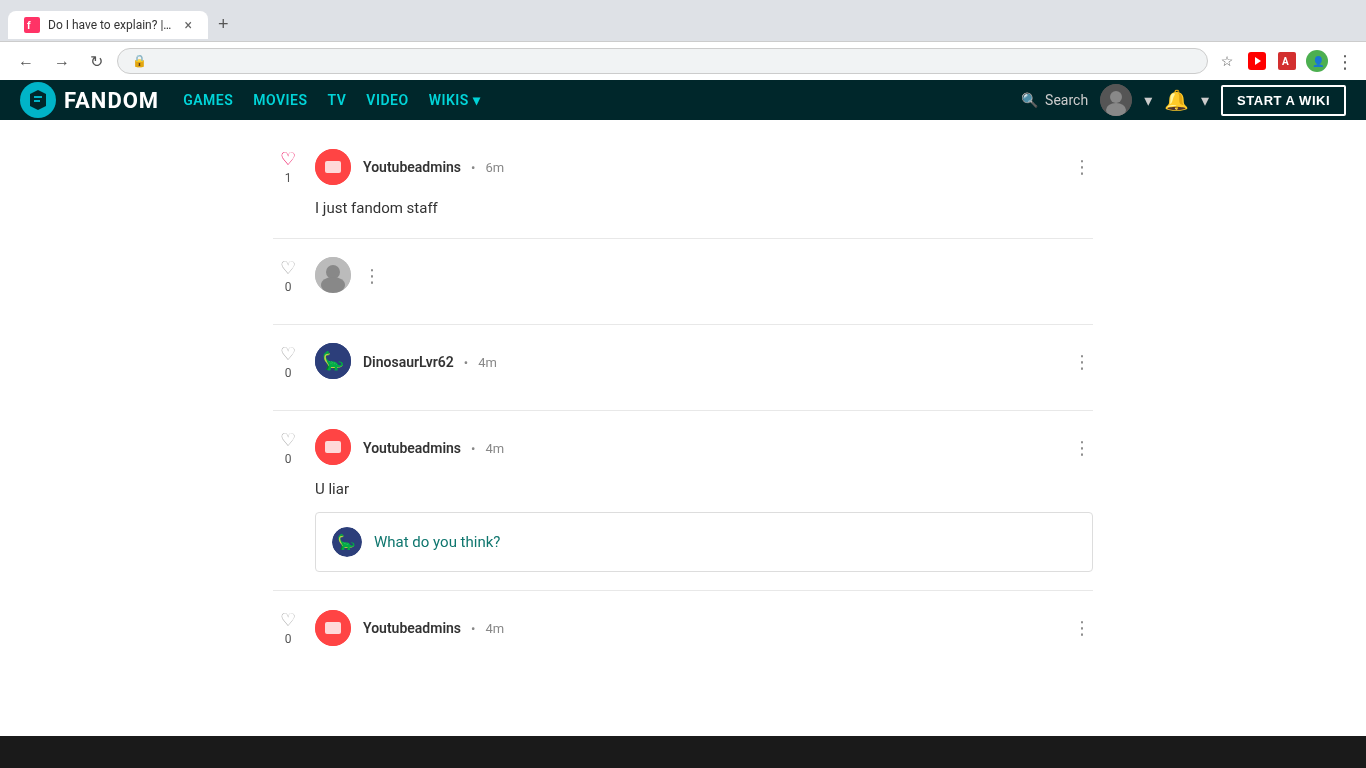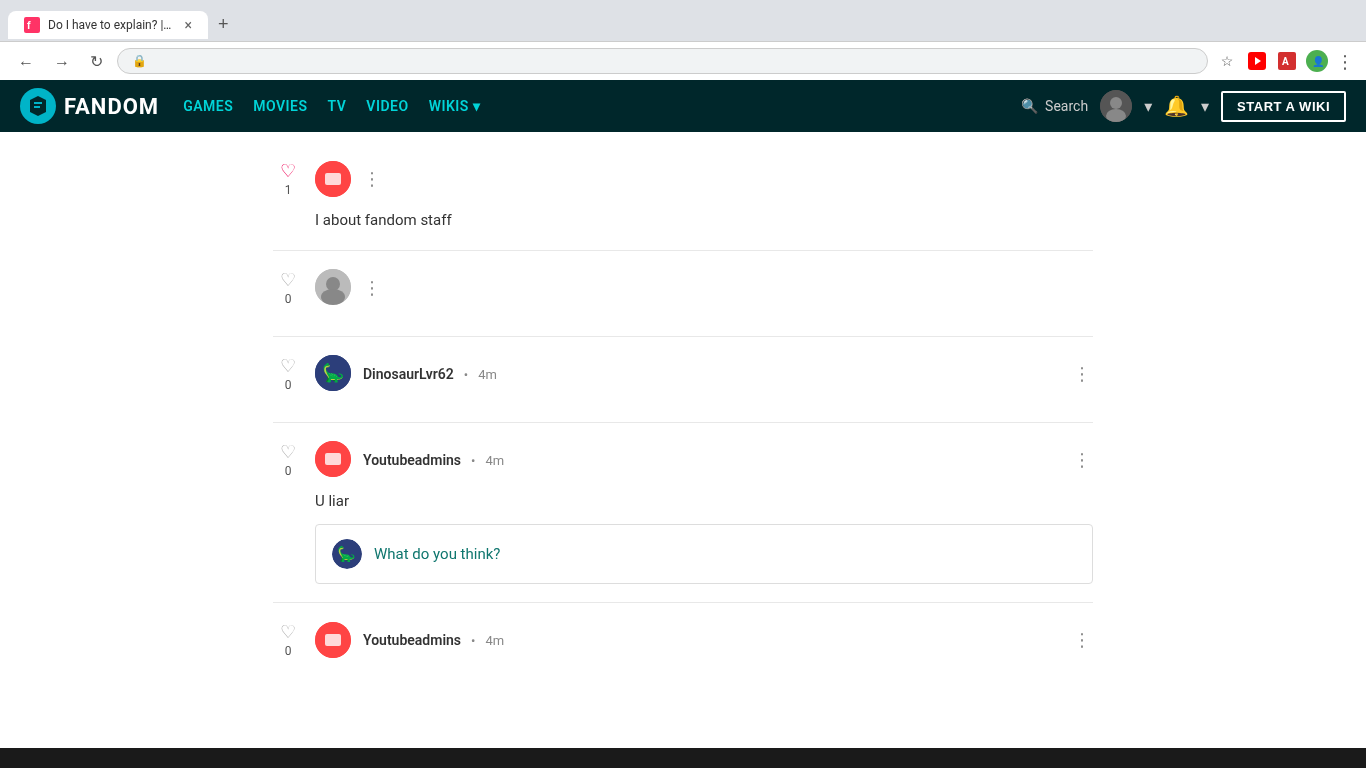--- a/index.html
+++ b/index.html
@@ -17,21 +17,21 @@
     .nav-btn { background: none; border: none; cursor: pointer; font-size: 16px; color: #555; padding: 2px 6px; }
     .nav-btn:disabled { color: #bbb; }
     .address-bar { flex: 1; background: #f1f3f4; border: 1px solid #ccc; border-radius: 20px; padding: 5px 14px; font-size: 13px; color: #333; display: flex; align-items: center; gap: 6px; }
     .address-bar-lock { font-size: 12px; color: #555; }
     .address-bar-url { font-size: 13px; color: #333; }
     .toolbar-icons { display: flex; gap: 8px; align-items: center; }
     .toolbar-icon { width: 22px; height: 22px; border-radius: 50%; display: flex; align-items: center; justify-content: center; font-size: 14px; color: #555; cursor: pointer; }
     .menu-icon { font-size: 18px; color: #555; cursor: pointer; }
 
     
-    .fandom-nav { background: #00272b; display: flex; align-items: center; padding: 0 20px; height: 52px; gap: 24px; }
+    .fandom-nav { background: #00272b; display: flex; align-items: center; padding: 0 20px; height: 40px; gap: 24px; }
     .fandom-logo { display: flex; align-items: center; gap: 8px; }
     .fandom-logo-text { color: white; font-size: 22px; font-weight: 700; letter-spacing: 1px; }
     .nav-links { display: flex; gap: 20px; }
     .nav-link { color: #00d4d8; font-size: 14px; font-weight: 600; text-decoration: none; text-transform: uppercase; letter-spacing: 0.5px; cursor: pointer; }
     .nav-link-dropdown { display: flex; align-items: center; gap: 4px; }
     .nav-right { margin-left: auto; display: flex; align-items: center; gap: 12px; }
     .nav-search { color: #ccc; font-size: 14px; cursor: pointer; display: flex; align-items: center; gap: 6px; }
     .nav-user-avatar { width: 32px; height: 32px; border-radius: 50%; background: #555; overflow: hidden; }
     .nav-bell { color: #ccc; font-size: 20px; cursor: pointer; display: flex; align-items: center; }
     .start-wiki-btn { background: transparent; border: 2px solid white; color: white; padding: 6px 14px; font-size: 13px; font-weight: 600; cursor: pointer; border-radius: 2px; letter-spacing: 0.5px; }
@@ -167,24 +167,29 @@
           <div class="like-section">
             <span class="like-icon liked">♡</span>
             <span class="like-count">1</span>
           </div>
           <div class="user-avatar red">
             <svg width="36" height="36" viewBox="0 0 36 36">
                 <circle cx="18" cy="18" r="18" fill="#ff4444"></circle>
                 <rect x="10" y="12" width="16" height="12" rx="2" fill="white" opacity="0.8"></rect>
               </svg>
           </div>
+          <div class="comment-meta">
+            <span class="comment-username">Youtubeadmins</span>
+            <span class="comment-time">•</span>
+            <span class="comment-time">6m</span>
+          </div>
           <span class="comment-menu">⋮</span>
         </div>
         <div class="comment-body">
-          <span>I about fandom staff</span>
+          <span>I just fandom staff</span>
         </div>
       </div>
 
       <div class="comment-item">
         <div class="comment-header">
           <div class="like-section">
             <span class="like-icon">♡</span>
             <span class="like-count">0</span>
           </div>
           <div class="user-avatar gray">

